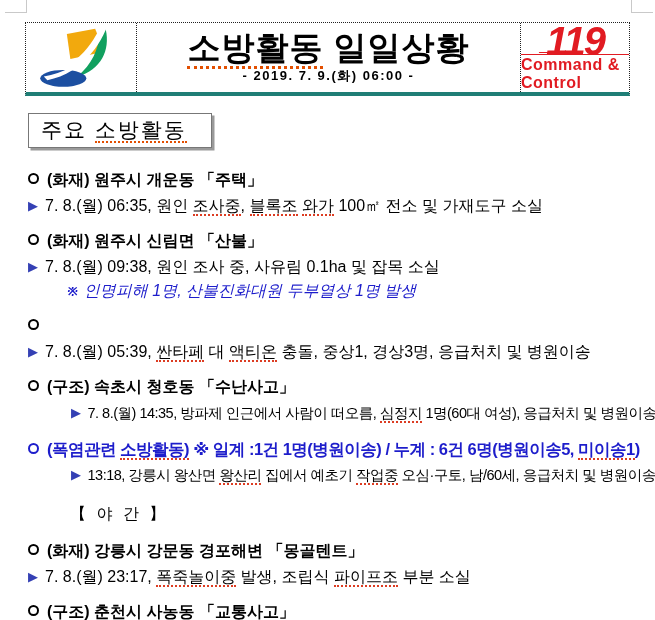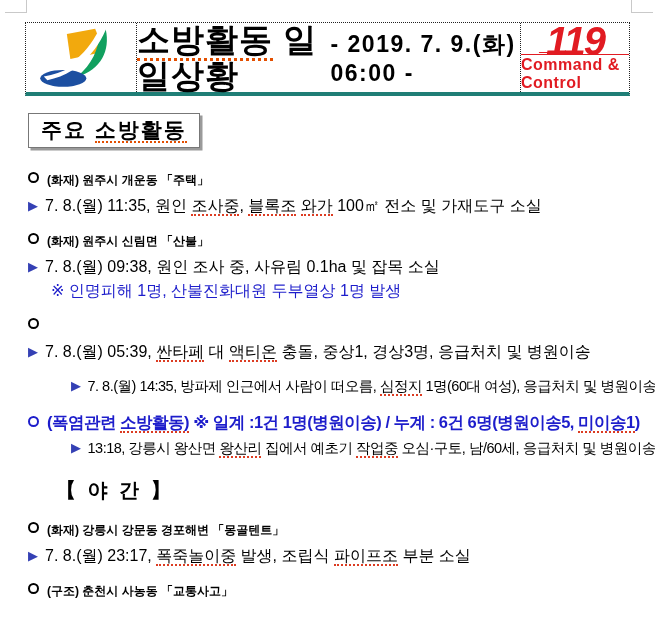--- a/index.html
+++ b/index.html
@@ -17,62 +17,62 @@
   
   .header-box {
     position:absolute; left:25px; top:22px; width:605px; height:74px;
     border:1px dotted #222; border-bottom:4px solid #1f7e76;
     display:flex; background:#fff;
   }
   .cell { height:100%; }
   .logo-cell { width:110px; display:flex; align-items:center; justify-content:center; }
   .title-cell {
     flex:1; border-left:1px dotted #222; border-right:1px dotted #222;
-    display:flex; flex-direction:row; align-items:center; 
+    display:flex; flex-direction:column; align-items:center; justify-content:center;
   }
   .main-title { font-size:33px; font-weight:bold; letter-spacing:1px; line-height:36px; }
   .main-title .sp-u { border-bottom:3px dotted #e34f00; }
-  .date-line { font-size:23px; font-weight:bold; letter-spacing:1.5px; margin-top:1px; }
+  .date-line { font-size:13px; font-weight:bold; letter-spacing:1.5px; margin-top:1px; }
   .logo119-cell { width:108px; display:flex; flex-direction:column; align-items:center; justify-content:center; }
   .n119 {
     font-size:40px; font-weight:900; font-style:italic; color:#e11b22;
     line-height:36px; letter-spacing:-2px;
   }
   .stripes {
     width:44px; height:9px; margin:-7px 0 1px -28px; transform:skewX(-28deg);
     background:repeating-linear-gradient(180deg,#e11b22 0 1.8px,transparent 1.8px 4.2px);
   }
   .cmd119 { font-size:16px; font-weight:bold; color:#e11b22; letter-spacing:0.5px; border-top:1px solid #e11b22; padding-top:1px; }
 
   
   .section-box {
-    display:inline-block; margin:17px 0 0 28px; padding:2px 12px 3px 12px;
+    display:inline-block; margin:17px 0 0 28px; padding:2px 24px 3px 12px;
     border:1px solid #777; box-shadow:2.5px 2.5px 0 #9a9a9a;
-    font-size:21px; font-weight:bold; letter-spacing:2px; background:#fff;
+    font-size:21px; font-weight:normal; letter-spacing:2px; background:#fff;
   }
   .section-box .sp-u { border-bottom:2px dotted #e34f00; }
 
   
   .items { margin:20px 0 0 28px; }
   .item { margin-bottom:13px; }
-  .head { font-size:12px; font-weight:bold; line-height:24px; white-space:nowrap; }
+  .head { font-size:16px; font-weight:bold; line-height:24px; white-space:nowrap; }
   .circle-marker {
     display:inline-block; width:11px; height:11px; border:2.4px solid currentColor;
     border-radius:50%; margin-right:8px; vertical-align:1px;
   }
   .sub { font-size:16px; line-height:21px; margin-top:3px; white-space:nowrap; }
   .tri { color:#3440b4; font-size:13px; margin-right:7px; vertical-align:1px; }
-  .note { margin-left:23px; }
+  .note { margin-left:38px;font-style:italic; }
   .blue { color:#1d1dcb; }
   .condensed { font-size:14.5px; letter-spacing:-0.5px;padding-left:43px; }
   .head.condensed-head { font-size:16.5px; letter-spacing:-0.5px; }
   .sp-u { border-bottom:2px dotted #dc3c22; }
   .sp-b { font-weight:bold; }
 
-  .night-header { margin:18px 0 14px 28px; font-size:20px; font-weight:bold; letter-spacing:3px; }
+  .night-header { margin:18px 0 14px 42px; font-size:16px; font-weight:normal; letter-spacing:3px; }
 </style>
 </head>
 <body>
 
 
 
 <div class="corner tl"></div>
 <div class="corner tr"></div>
 
 
@@ -100,35 +100,36 @@
 <div style="height:96px"></div>
 
 
 <div class="section-box"><span>주요 </span><span class="sp-u">소방활동</span></div>
 
 
 <div class="items">
 
   <div class="item">
     <div class="head"><span class="circle-marker"></span><span><span>(화재) 원주시 개운동 「주택」</span></span></div>
-    <div class="sub"><span class="tri">▶</span><span><span>7. 8.(월) 11:35, 원인 </span><span class="sp-u">조사중</span><span>, </span><span class="sp-u">블록조</span><span> </span><span class="sp-u">와가</span><span> 100㎡ 전소 및 가재도구 소실</span></span></div>
+    <div class="sub"><span class="tri">▶</span><span><span>7. 8.(월) 06:35, 원인 </span><span class="sp-u">조사중</span><span>, </span><span class="sp-u">블록조</span><span> </span><span class="sp-u">와가</span><span> 100㎡ 전소 및 가재도구 소실</span></span></div>
   </div>
 
   <div class="item">
     <div class="head"><span class="circle-marker"></span><span><span>(화재) 원주시 신림면 「산불」</span></span></div>
     <div class="sub"><span class="tri">▶</span><span><span>7. 8.(월) 09:38, 원인 조사 중, 사유림 0.1ha 및 잡목 소실</span></span></div>
     <div class="sub note blue"><span>※ 인명피해 1명, 산불진화대원 두부열상 1명 발생</span></div>
   </div>
 
   <div class="item">
     <div class="head"><span class="circle-marker"></span></div>
     <div class="sub"><span class="tri">▶</span><span><span>7. 8.(월) 05:39, </span><span class="sp-u">싼타페</span><span> 대 </span><span class="sp-u">액티온</span><span> 충돌, 중상1, 경상3명, 응급처치 및 병원이송</span></span></div>
   </div>
 
   <div class="item">
+    <div class="head"><span class="circle-marker"></span><span><span>(구조) 속초시 청호동 「수난사고」</span></span></div>
     <div class="sub condensed"><span class="tri">▶</span><span><span>7. 8.(월) 14:35, 방파제 인근에서 사람이 떠오름, </span><span class="sp-u">심정지</span><span> 1명(60대 여성), 응급처치 및 병원이송</span></span></div>
   </div>
 
   <div class="item">
     <div class="head condensed-head blue"><span class="circle-marker"></span><span><span class="sp-b">(폭염관련 </span><span class="sp-u sp-b">소방활동)</span><span class="sp-b">  ※ </span><span class="sp-b">일계</span><span> :1건 1명(병원이송) / </span><span class="sp-b">누계</span><span> : 6건 6명(병원이송5, </span><span class="sp-u">미이송1</span><span>)</span></span></div>
     <div class="sub condensed"><span class="tri">▶</span><span><span>13:18, 강릉시 왕산면 </span><span class="sp-u">왕산리</span><span> 집에서 예초기 </span><span class="sp-u">작업중</span><span> 오심·구토, 남/60세, 응급처치 및 병원이송</span></span></div>
   </div>
 
   <div class="night-header">【 야 간 】</div>
 

